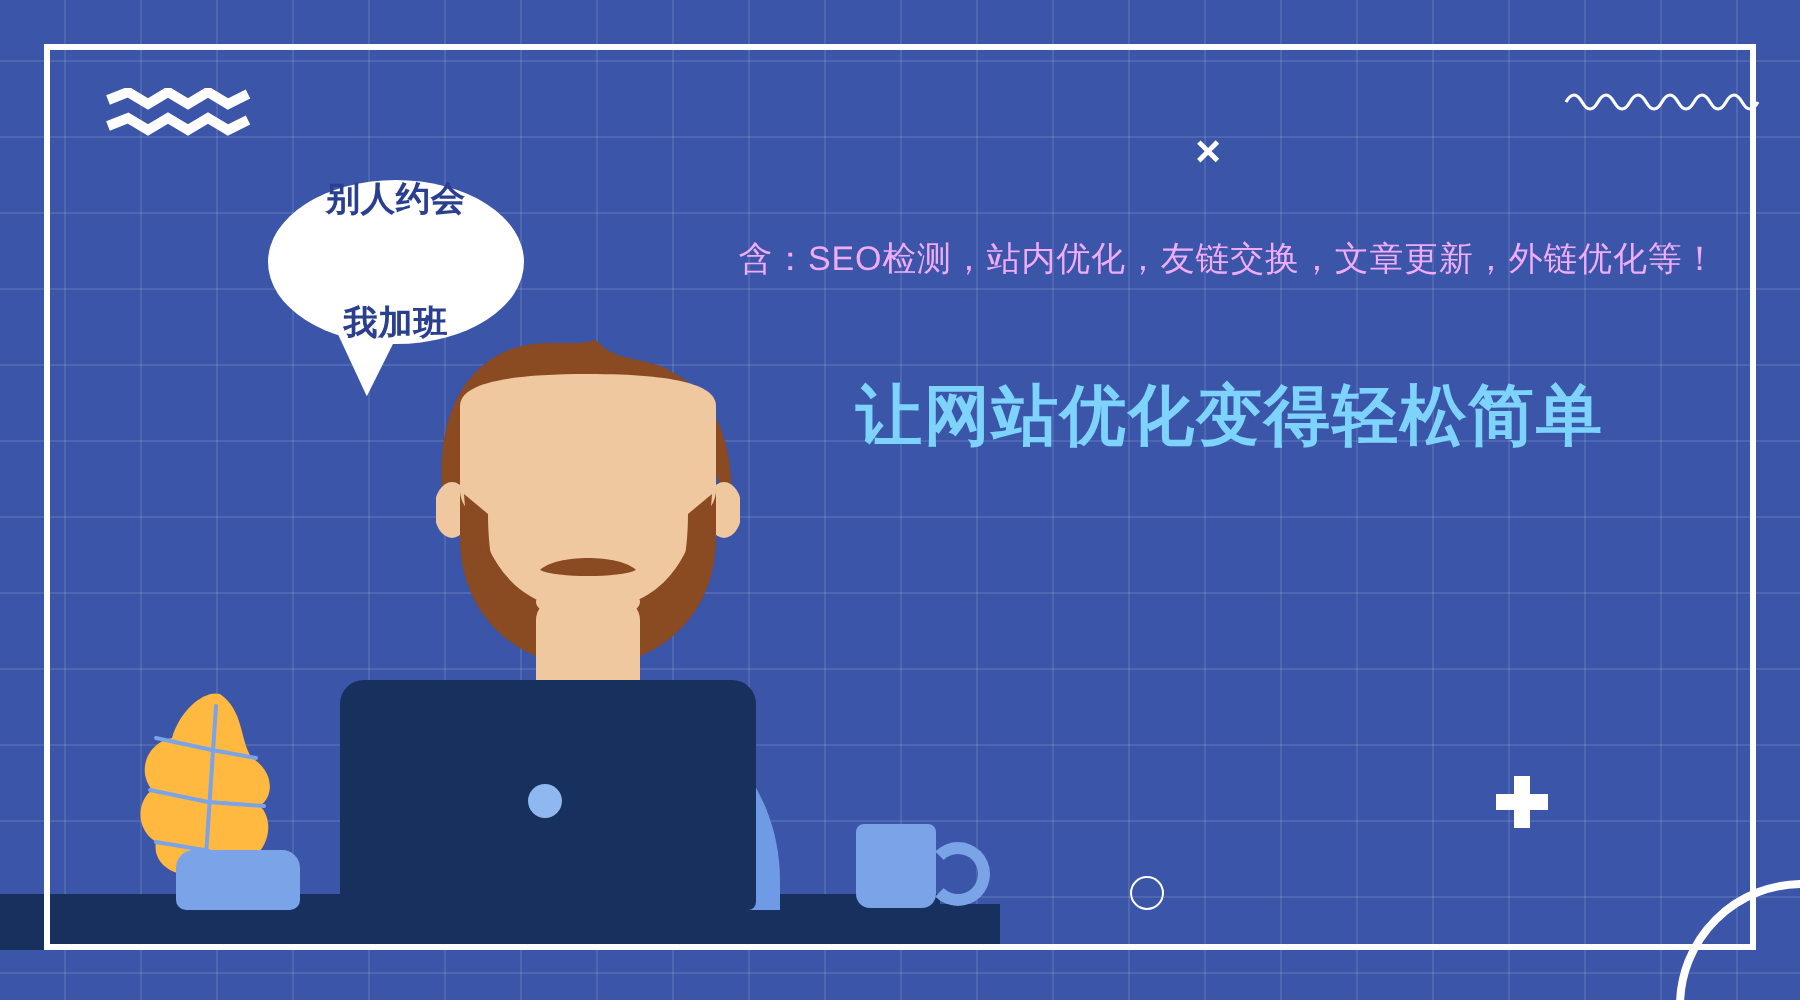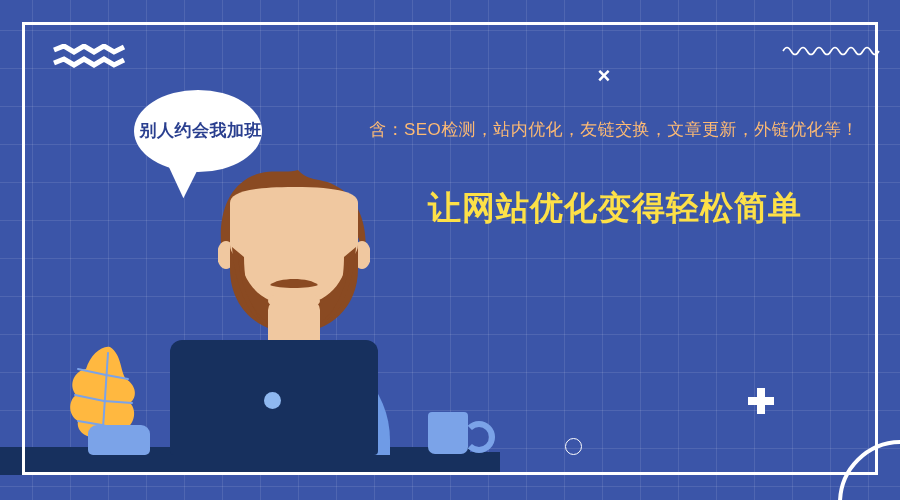--- a/index.html
+++ b/index.html
@@ -98,21 +98,21 @@
   }
   .mug-handle{
     position:absolute;left:463px;top:421px;width:20px;height:20px;
     border:6px solid #7ba3e8;border-radius:50%;border-left-color:transparent;
   }
 
   
   .bubble{
     position:absolute;left:134px;top:90px;width:128px;height:82px;
     background:#ffffff;border-radius:50%/50%;
-    display:flex;flex-direction:row;align-items:center;justify-content:flex-end;
+    display:flex;flex-direction:column;align-items:center;justify-content:space-between;
     line-height:1.18;
   }
   .bubble-line{
     color:#2a3f8f;font-size:17px;font-weight:700;
     letter-spacing:0.5px;white-space:nowrap;
   }
   .bubble-tail{
     position:absolute;left:168px;top:155px;width:0;height:0;
     border-left:12px solid transparent;
     border-right:30px solid transparent;
@@ -128,28 +128,28 @@
   .title-x{
     color:#ffffff;font-size:22px;font-weight:700;margin-right:12px;
     line-height:1;
   }
   .title-text{
     color:#ffffff;font-size:42px;font-weight:700;letter-spacing:1px;
     white-space:nowrap;line-height:1;
   }
   .subtitle{
     position:absolute;left:340px;top:118px;width:548px;
-    text-align:center;color:#fdba74;font-size:17px;
+    text-align:center;color:#f0abfc;font-size:17px;
     letter-spacing:0.4px;white-space:nowrap;
   }
   .headlines{
     position:absolute;left:342px;top:190px;width:546px;
   }
   .headline{
-    color:#fde047;font-size:33px;font-weight:700;text-align:center;
+    color:#7dd3fc;font-size:33px;font-weight:700;text-align:center;
     letter-spacing:1px;white-space:nowrap;margin-bottom:24px;line-height:1.1;
   }
   .headline.last{margin-bottom:0;}
 </style>
 </head>
 <body>
 
 <div class="banner">
 
   <div class="grid"></div>

